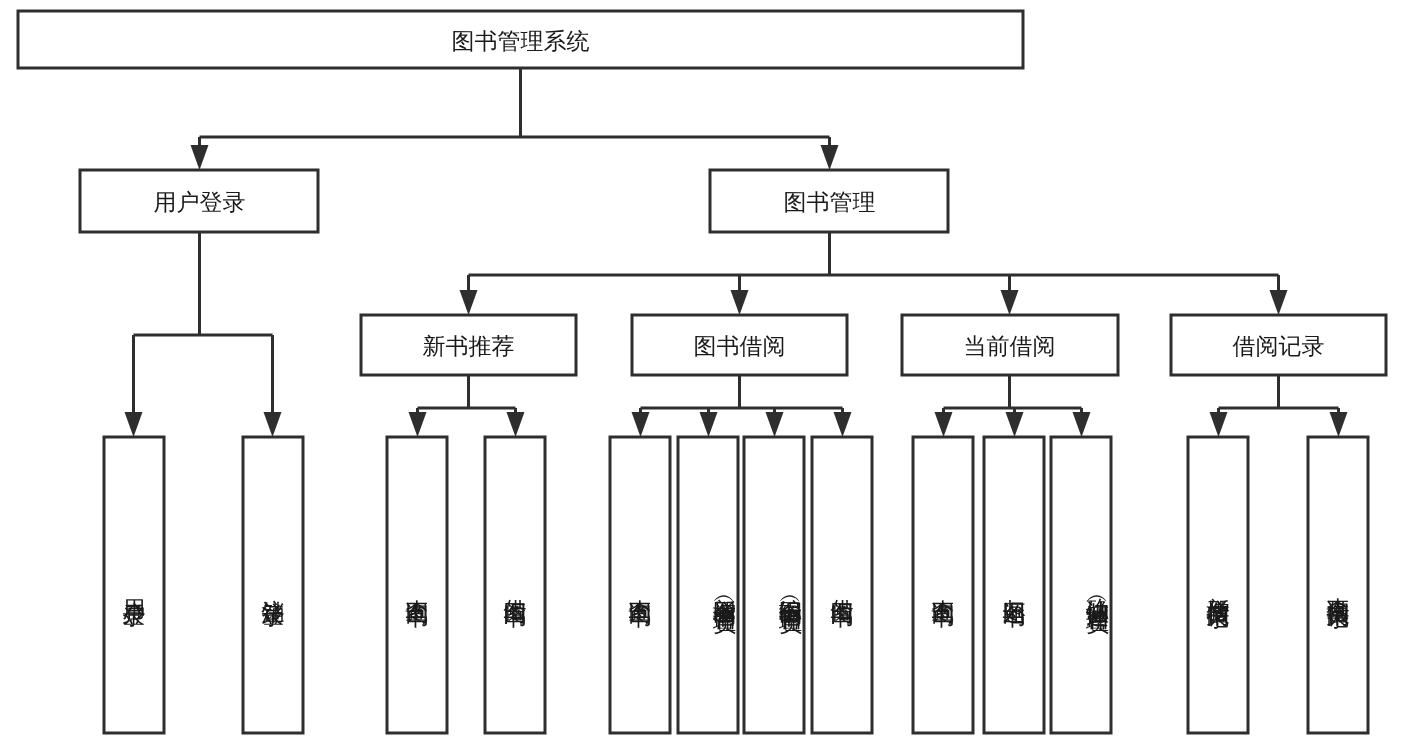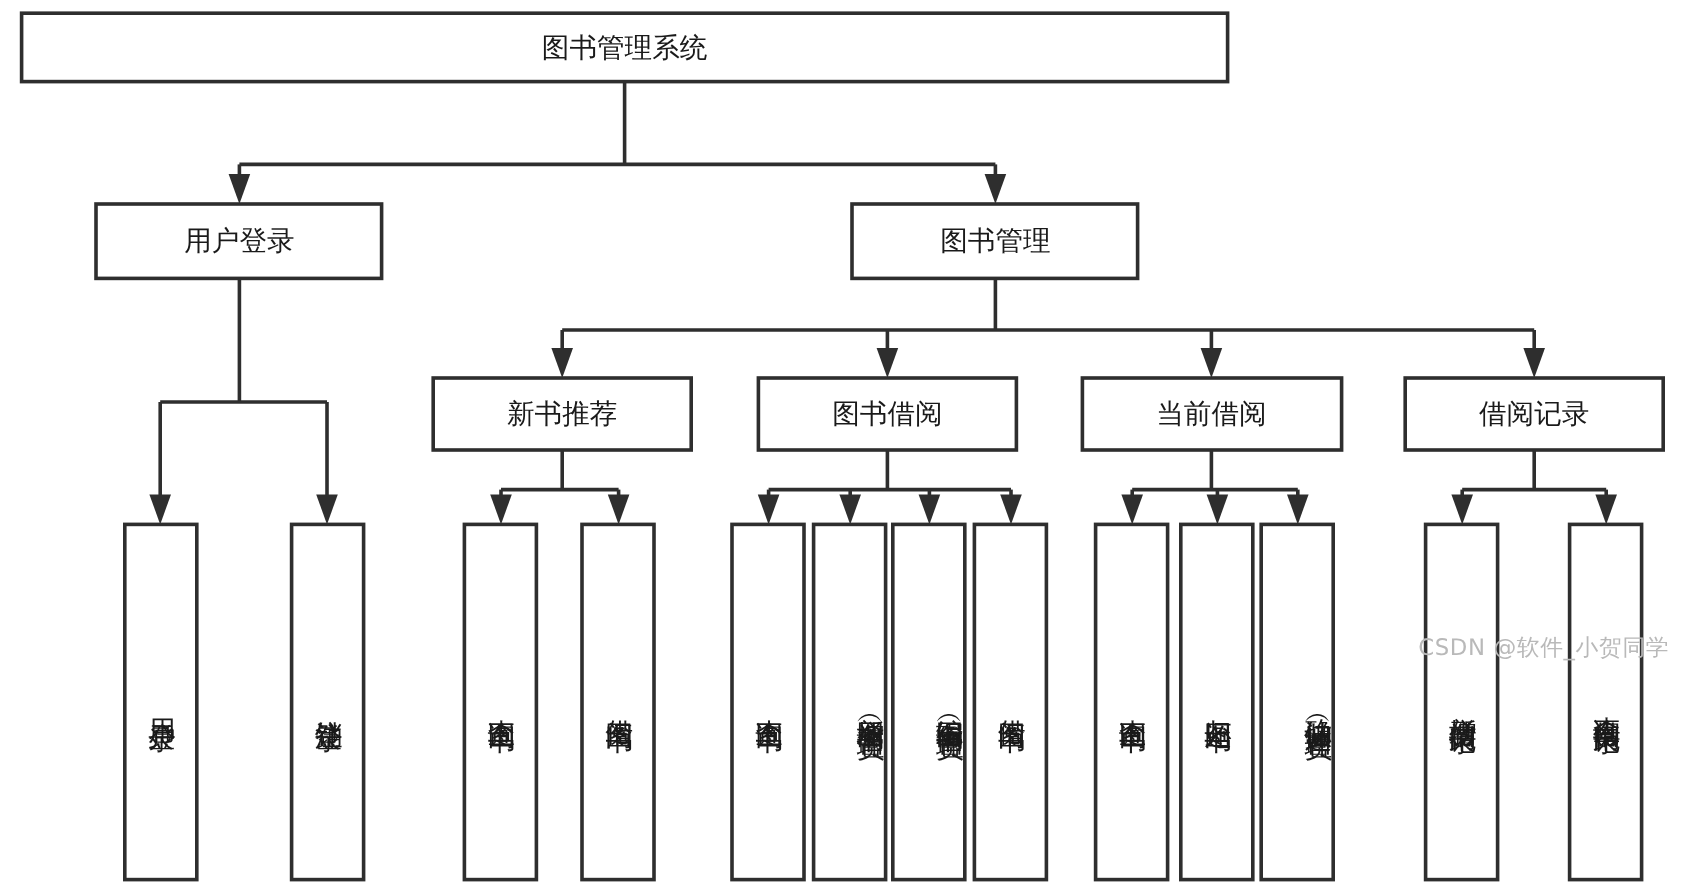--- a/index.html
+++ b/index.html
@@ -211,15 +211,14 @@
   <div class="leaf-label" style="left:610px; top:437px; width:60px; height:296px;">查询图书</div>
   <div class="leaf-label" style="left:678px; top:437px; width:60px; height:296px; align-items:flex-start; padding-top:8px; box-sizing:border-box;">新增图书（管理员）</div>
   <div class="leaf-label" style="left:744px; top:437px; width:60px; height:296px; align-items:flex-start; padding-top:8px; box-sizing:border-box;">编辑图书（管理员）</div>
   <div class="leaf-label" style="left:812px; top:437px; width:60px; height:296px;">借阅图书</div>
   <div class="leaf-label" style="left:913px; top:437px; width:60px; height:296px;">查询图书</div>
   <div class="leaf-label" style="left:984px; top:437px; width:60px; height:296px;">归还图书</div>
   <div class="leaf-label" style="left:1051px; top:437px; width:60px; height:296px; align-items:flex-start; padding-top:8px; box-sizing:border-box;">确认归还（管理员）</div>
   <div class="leaf-label" style="left:1188px; top:437px; width:60px; height:296px;">新增借阅记录</div>
   <div class="leaf-label" style="left:1308px; top:437px; width:60px; height:296px;">查询借阅记录</div>
 
-  <div class="watermark">CSDN @软件_小贺同学</div>
 
 </div>
 
 </body></html>

